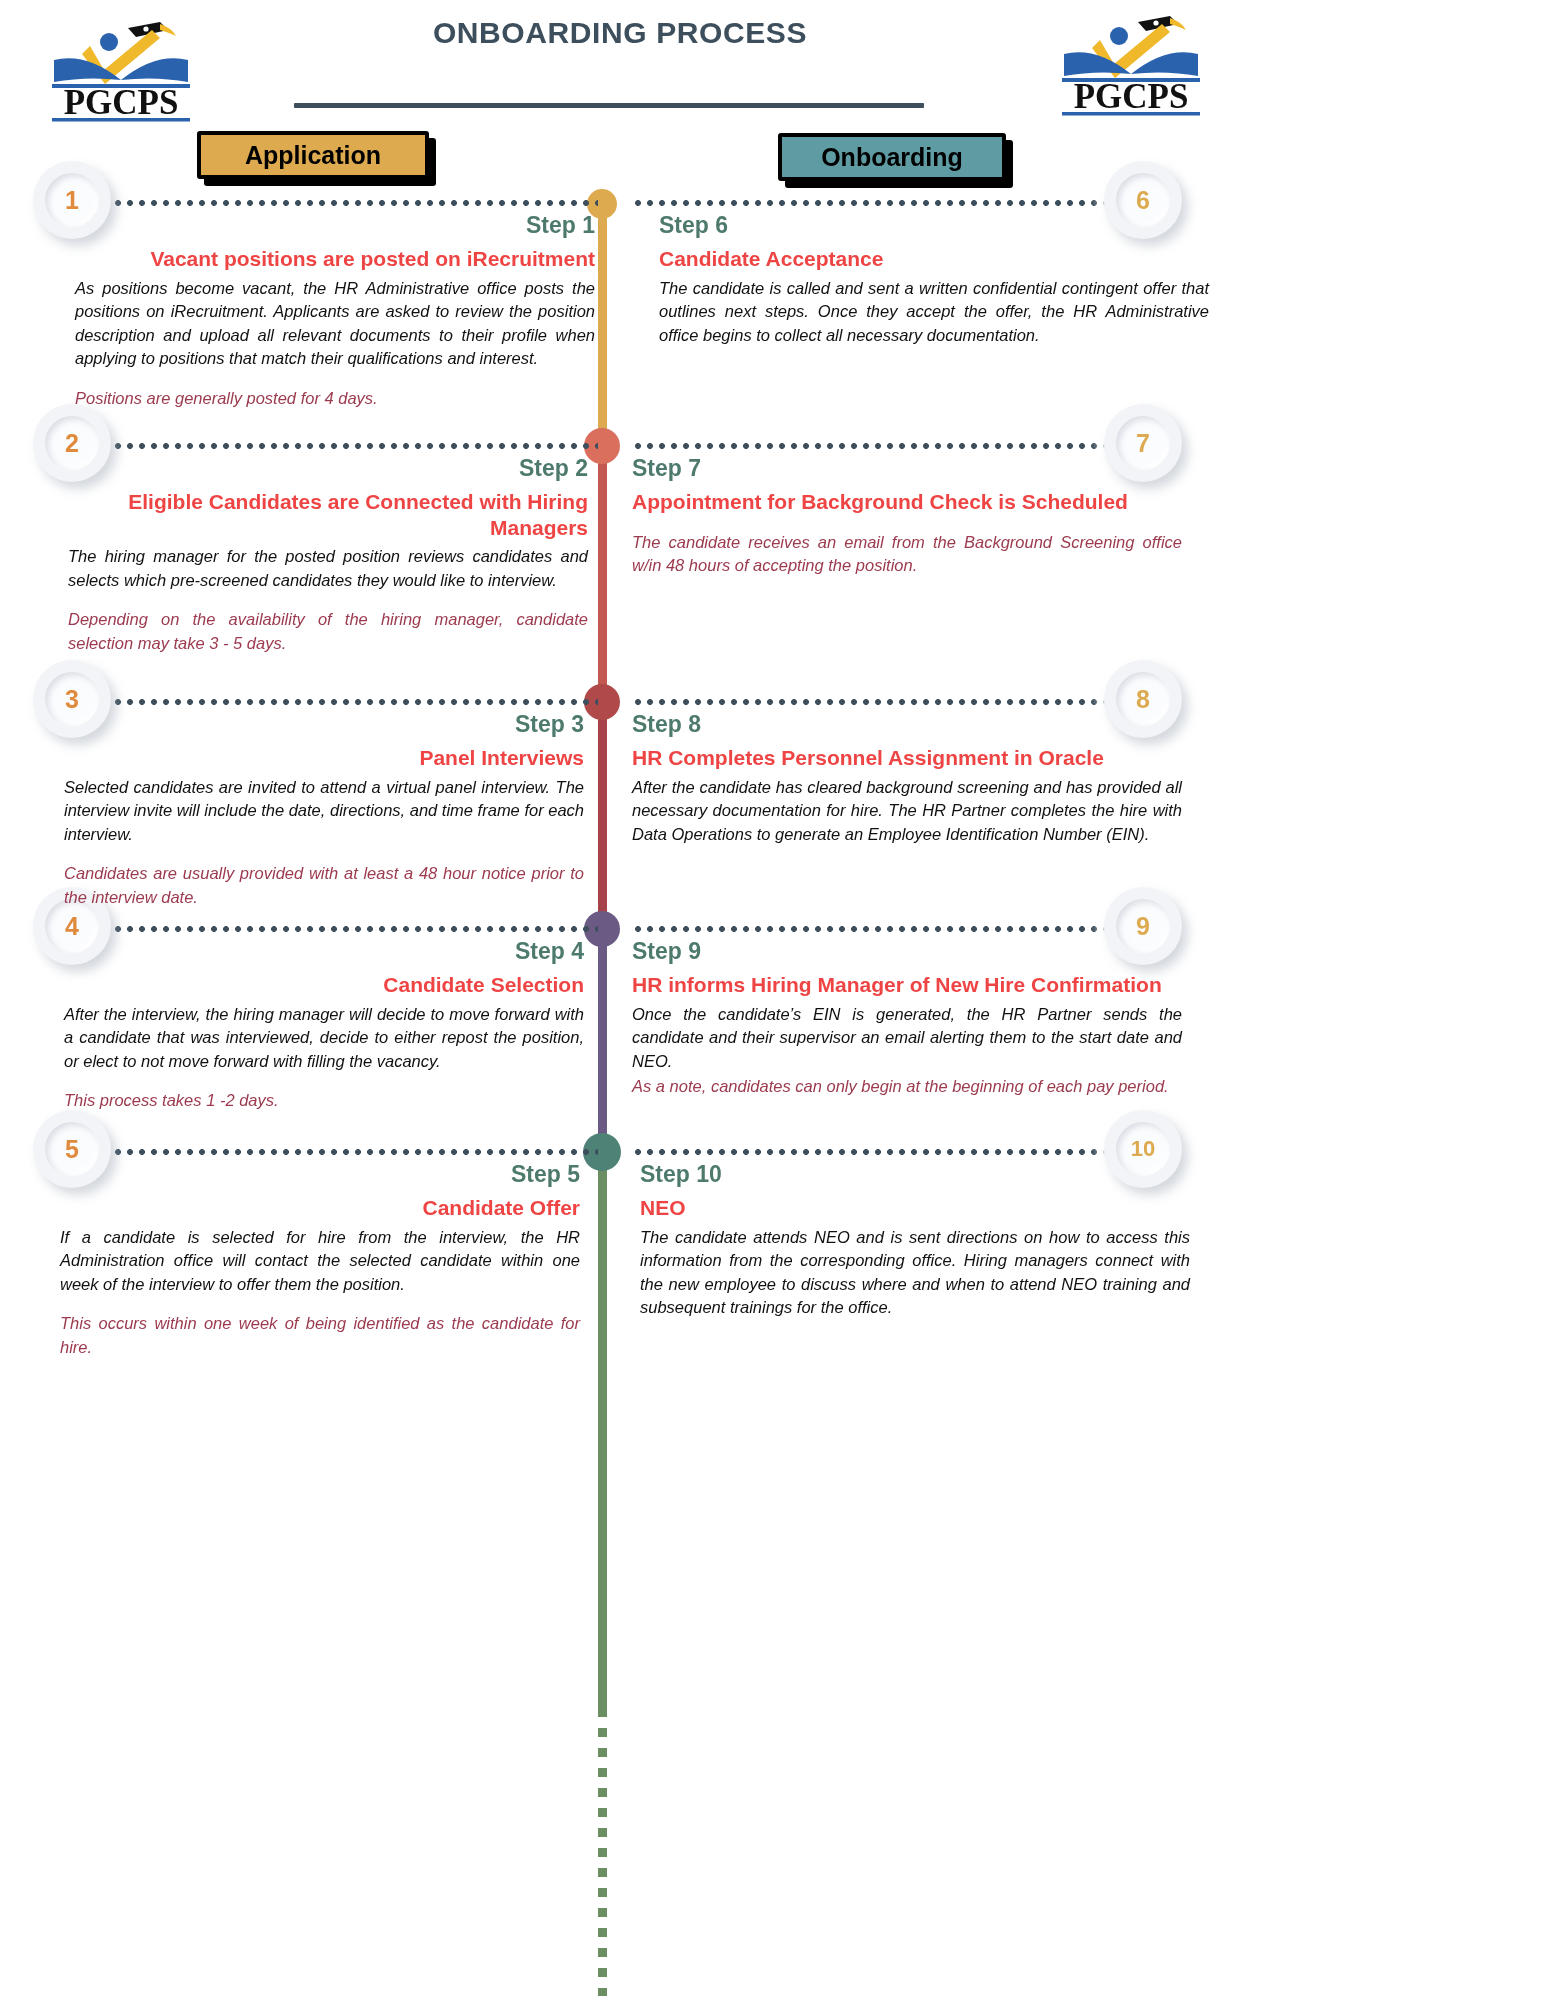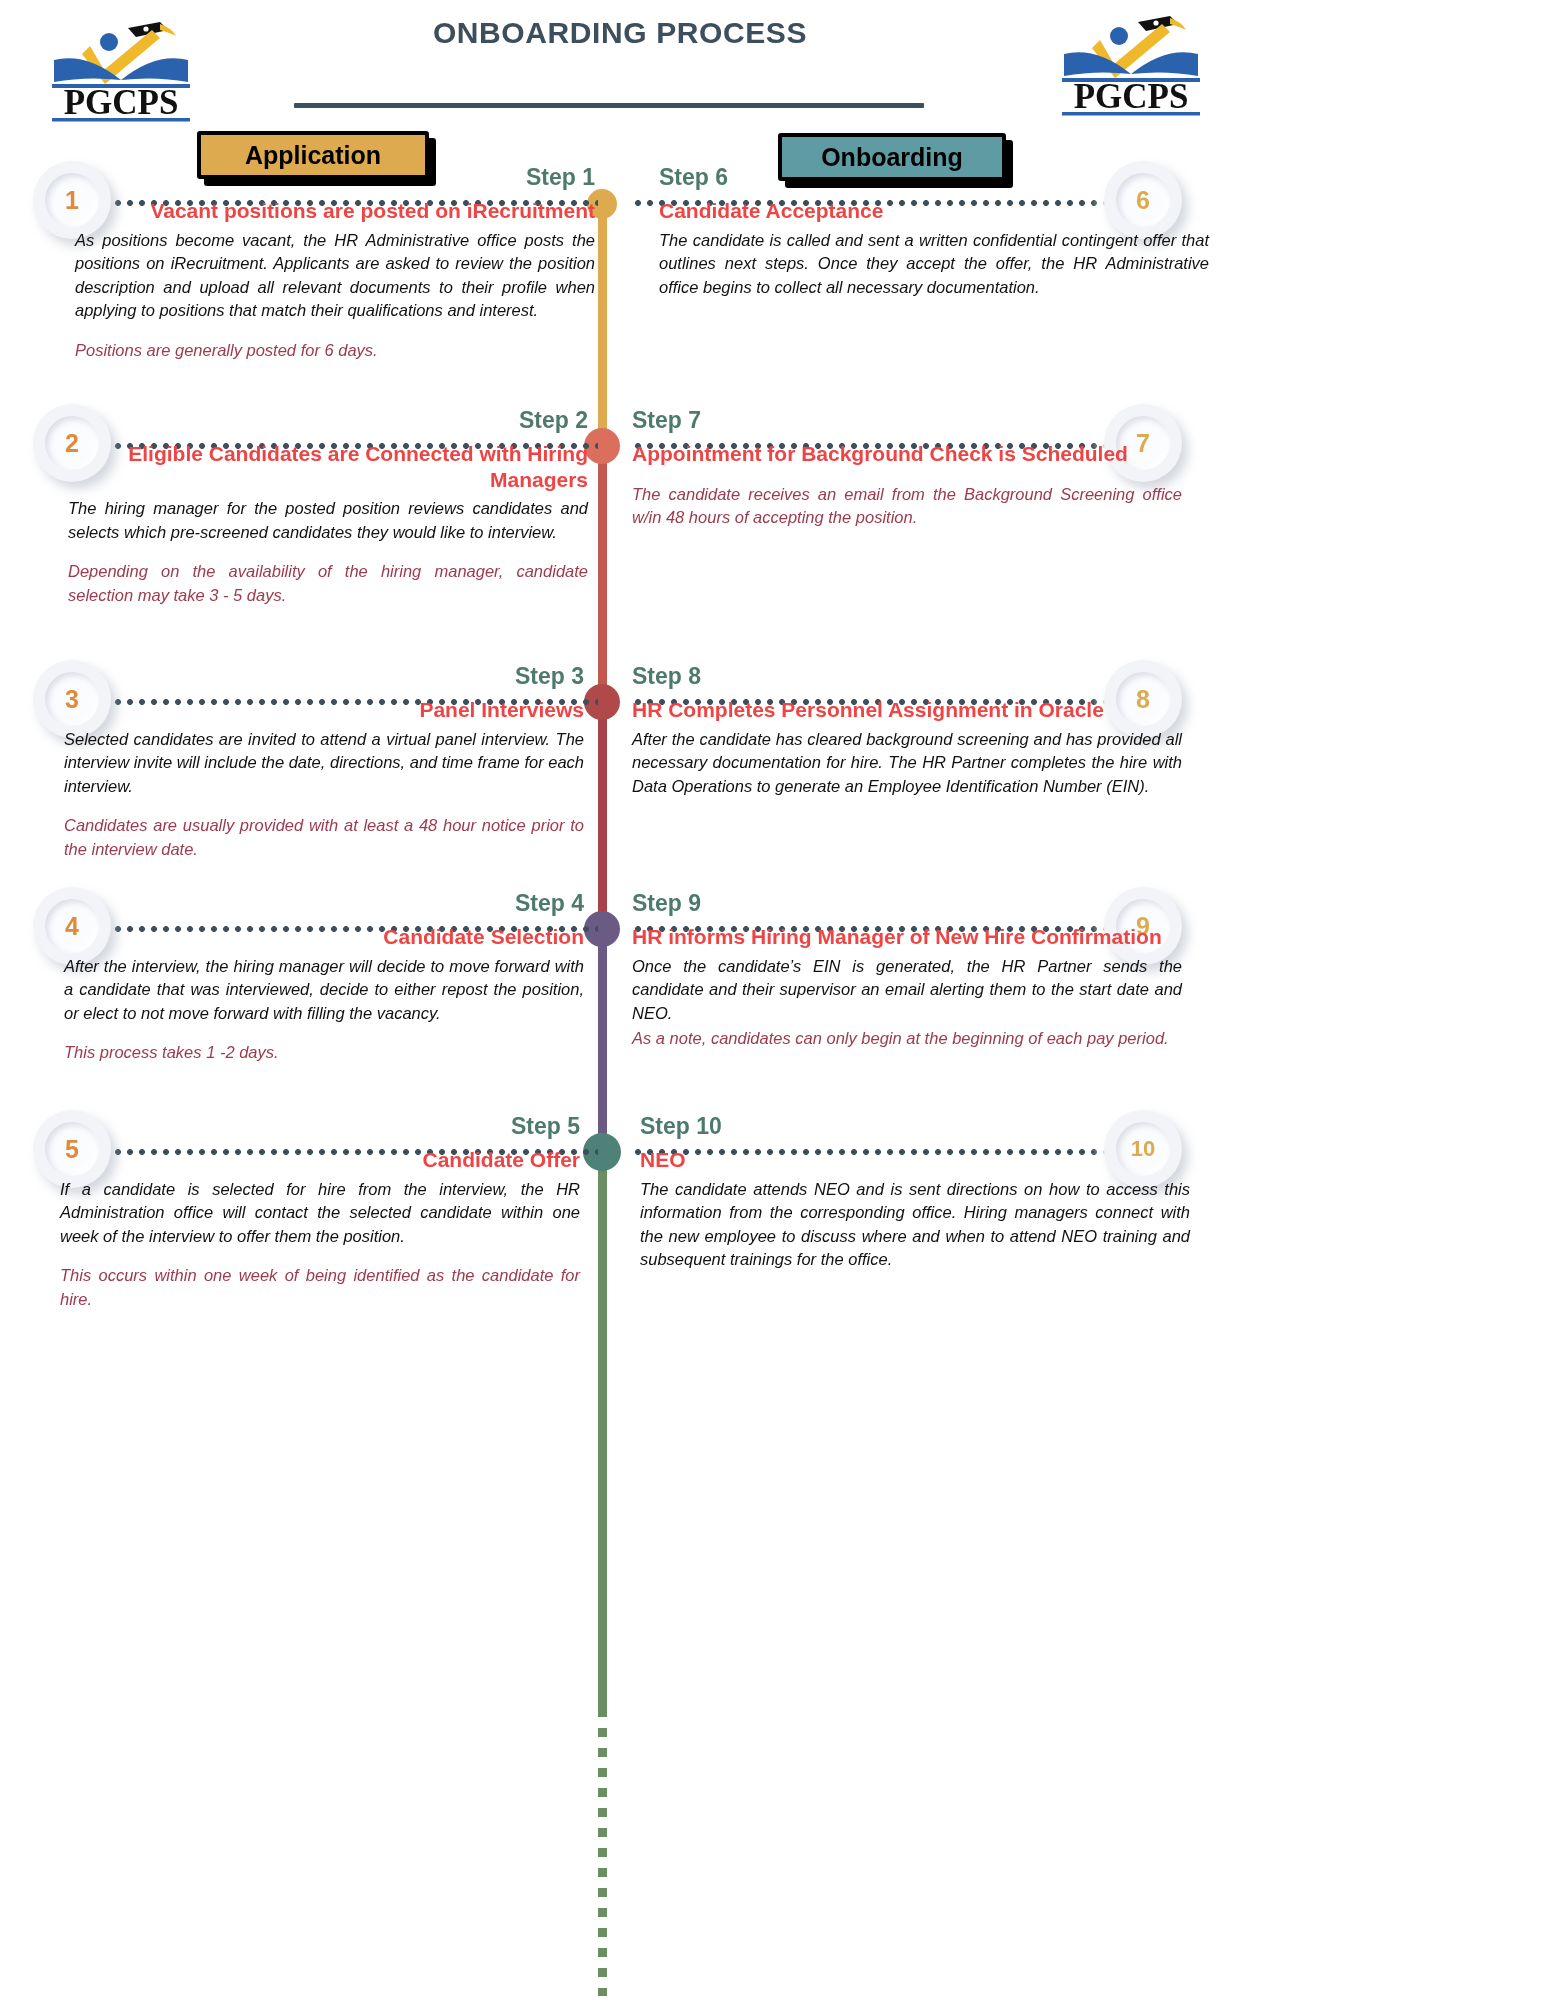--- a/index.html
+++ b/index.html
@@ -73,21 +73,21 @@
   .disc.n10 .inner { font-size: 22px; }
 
   
   .dotline {
     position:absolute; height: 6px;
     background-image: radial-gradient(circle, #3d4f5d 42%, transparent 45%);
     background-size: 12px 6px; background-repeat: repeat-x;
   }
 
   
-  .step { position: absolute; }
+  .step { position: absolute; margin-top: 48px; }
   .step-label {
     font-size: 23px; font-weight: bold; color:#4e7a6e; line-height:1;
   }
   .step-title {
     font-size: 21px; font-weight: bold; color:#ef4444; line-height:1.22;
     margin-top: 9px;
   }
   .step-body {
     font-size: 16.5px; font-style: italic; color:#111; line-height: 1.43;
     margin-top: 5px; text-align: justify;
@@ -202,21 +202,21 @@
     <div class="inner">9</div>
     </div>
   <div class="disc n10" style="left:1104px;top:1110px;">
     <div class="inner">10</div>
     </div>
 
   <div class="step col-left" style="left:75px;top:166px;">
     <div class="step-label">Step 1</div>
     <div class="step-title">Vacant positions are posted on iRecruitment</div>
     <div class="step-body">As positions become vacant, the HR Administrative office posts the positions on iRecruitment. Applicants are asked to review the position description and upload all relevant documents to their profile when applying to positions that match their qualifications and interest.</div>
-    <div class="step-note">Positions are generally posted for 6 days.</div>
+    <div class="step-note">Positions are generally posted for 4 days.</div>
   </div>
 
   <div class="step col-left" style="left:68px;top:409px;">
     <div class="step-label">Step 2</div>
     <div class="step-title">Eligible Candidates are Connected with Hiring Managers</div>
     <div class="step-body">The hiring manager for the posted position reviews candidates and selects which pre-screened candidates they would like to interview.</div>
     <div class="step-note">Depending on the availability of the hiring manager, candidate selection may take 3 - 5 days.</div>
   </div>
 
   <div class="step col-left" style="left:64px;top:665px;">

